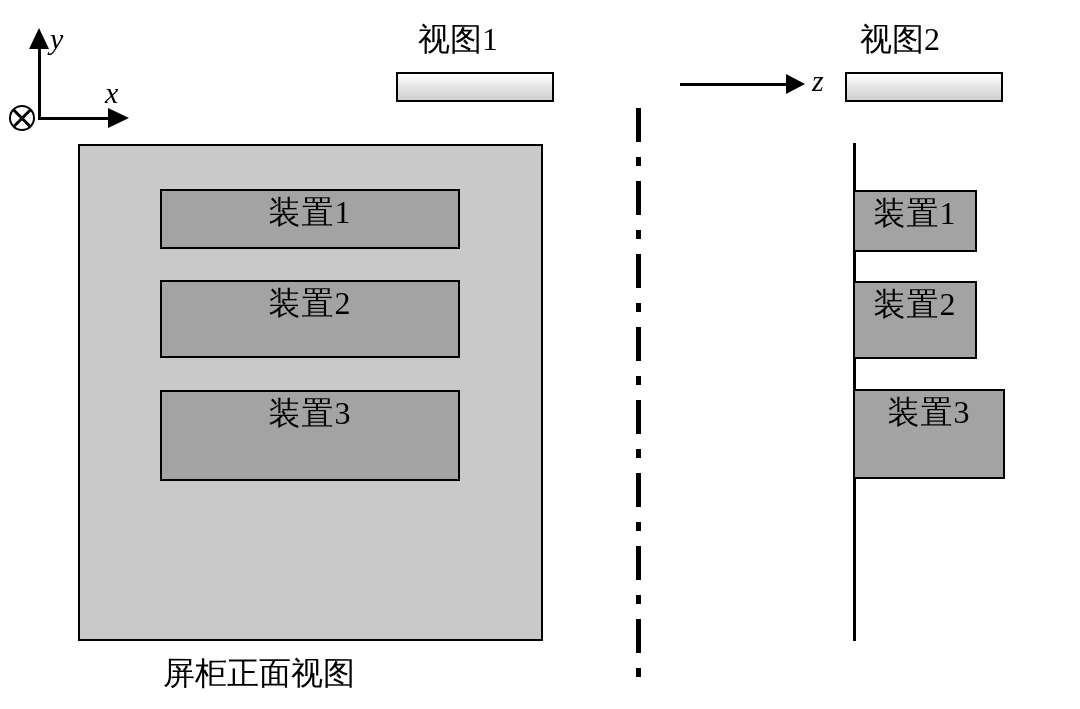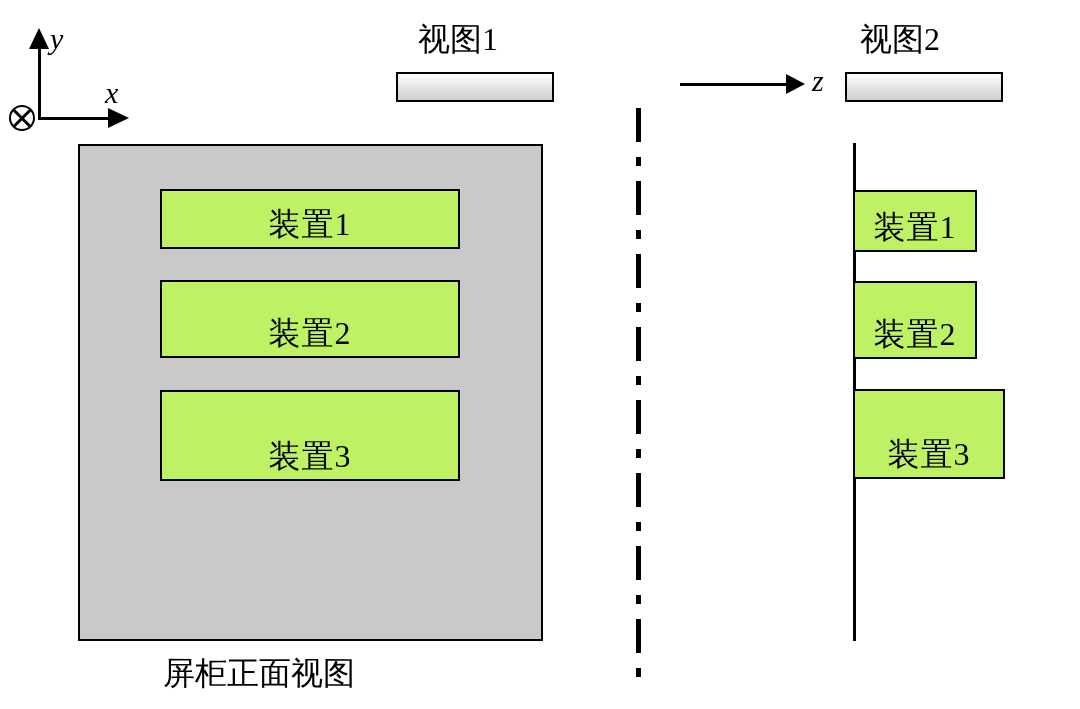--- a/index.html
+++ b/index.html
@@ -34,25 +34,25 @@
     width: 465px;
     height: 497px;
     background: #c9c9c9;
     border: 2px solid #000;
     box-sizing: border-box;
   }
 
   
   .device-box {
     position: absolute;
-    background: #bef264;
+    background: #a3a3a3;
     border: 2px solid #000;
     box-sizing: border-box;
     display: flex;
-    align-items: flex-end;
+    align-items: flex-start;
     justify-content: center;
     font-family: "Liberation Serif", serif;
     font-size: 32px;
     color: #000;
     letter-spacing: 1px;
   }
 
   
   .view-strip {
     position: absolute;

